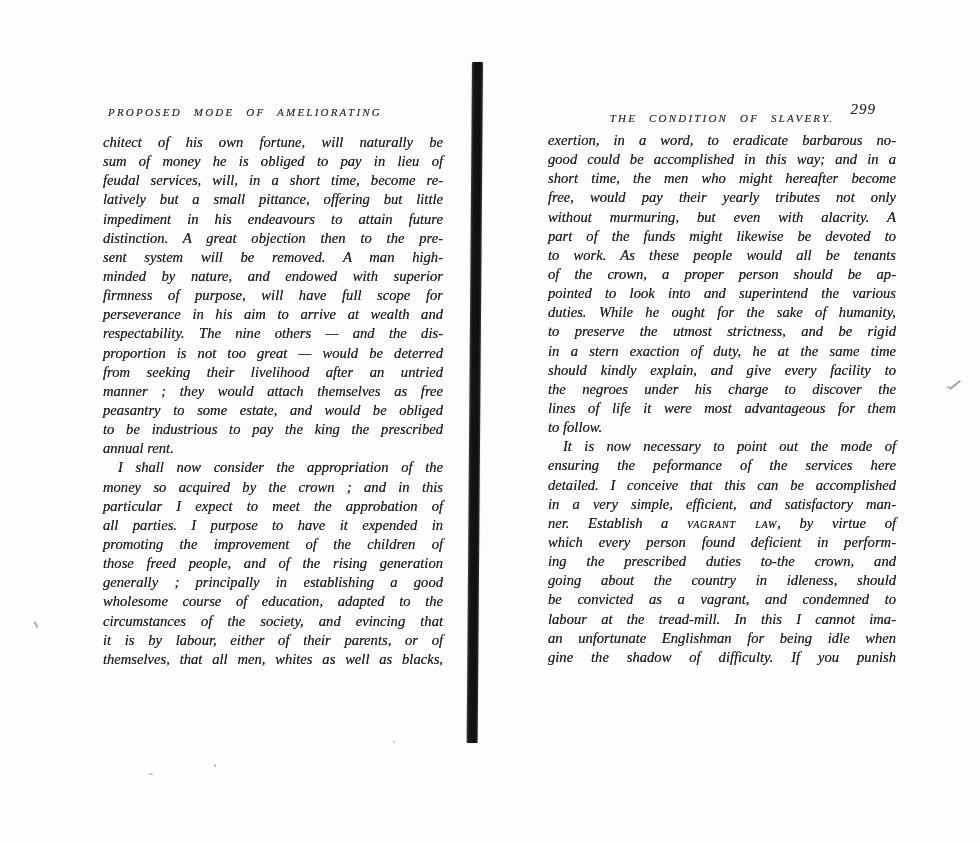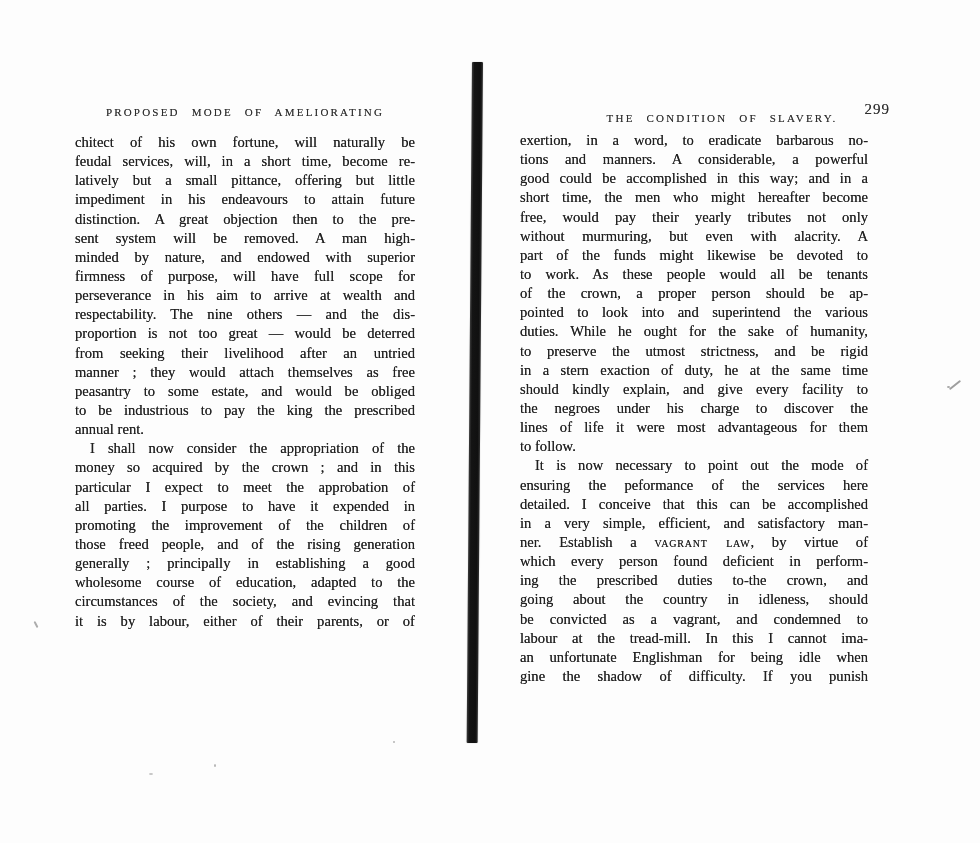--- a/index.html
+++ b/index.html
@@ -8,20 +8,21 @@
     width: 980px;
     height: 843px;
     background: var(--paper, #fdfdfd);
     overflow: hidden;
     font-family: "Liberation Serif", "DejaVu Serif", serif;
   }
   .spread {
     position: relative;
     width: 868px;
     height: 843px;
+    font-style: italic;
   }
   
   .running-head {
     position: absolute;
     font-size: 11px;
     letter-spacing: 2.2px;
     word-spacing: 7px;
     color: var(--header-ink, #2e2e2e);
     text-align: center;
     white-space: nowrap;
@@ -32,32 +33,33 @@
   }
   .running-head-row {
     position: absolute;
     left: 548px; top: 104px; width: 348px;
   }
   .running-head.right-head {
     left: 0; top: 8px; width: 100%;
   }
   .folio {
     position: absolute;
-    right: 6px; top: -3px;
+    right: 20px; top: -3px;
     font-size: 15px;
     letter-spacing: 1px;
     color: var(--header-ink, #2e2e2e);
     text-shadow: 0 0 0.5px rgba(30,30,30,0.55);
   }
   
   .column {
     position: absolute;
     color: var(--ink, #212121);
     font-size: 14.6px;
     text-shadow: 0 0 0.55px rgba(25,25,25,0.75);
+    margin-left: 28px;
   }
   .column.left-col  { left: 75px;  top: 133px; width: 340px; }
   .column.right-col { left: 520px; top: 131px; width: 348px; }
   .line {
     height: 19.15px;
     line-height: 19.15px;
     text-align: justify;
     text-align-last: justify;
     white-space: normal;
     overflow: visible;
@@ -107,20 +109,21 @@
 </style>
 </head>
 <body>
 
 <div class="spread">
 
   <div>
     <div class="running-head left-head">PROPOSED MODE OF AMELIORATING</div>
     <div class="column left-col">
         <div class="line">chitect of his own fortune, will naturally be</div>
+        <div class="line">sum of money he is obliged to pay in lieu of</div>
         <div class="line">feudal services, will, in a short time, become re-</div>
         <div class="line">latively but a small pittance, offering but little</div>
         <div class="line">impediment in his endeavours to attain future</div>
         <div class="line">distinction.  A great objection then to the pre-</div>
         <div class="line">sent system will be removed.  A man high-</div>
         <div class="line">minded by nature, and endowed with superior</div>
         <div class="line">firmness of purpose, will have full scope for</div>
         <div class="line">perseverance in his aim to arrive at wealth and</div>
         <div class="line">respectability.  The nine others — and the dis-</div>
         <div class="line">proportion is not too great — would be deterred</div>
@@ -132,33 +135,33 @@
         <div class="line indent">I shall now consider the appropriation of the</div>
         <div class="line">money so acquired by the crown ; and in this</div>
         <div class="line">particular I expect to meet the approbation of</div>
         <div class="line">all parties.  I purpose to have it expended in</div>
         <div class="line">promoting the improvement of the children of</div>
         <div class="line">those freed people, and of the rising generation</div>
         <div class="line">generally ; principally in establishing a good</div>
         <div class="line">wholesome course of education, adapted to the</div>
         <div class="line">circumstances of the society, and evincing that</div>
         <div class="line">it is by labour, either of their parents, or of</div>
+        <div class="line">themselves, that all men, whites as well as blacks,</div>
       </div>
   </div>
 
   <div class="gutter-bar"></div>
 
   <div>
     <div class="running-head-row">
       <span class="running-head right-head">THE CONDITION OF SLAVERY.</span>
       <span class="folio">299</span>
     </div>
     <div class="column right-col">
         <div class="line">exertion, in a word, to eradicate barbarous no-</div>
-        <div class="line">tions and manners.  A considerable, a powerful</div>
         <div class="line">good could be accomplished in this way; and in a</div>
         <div class="line">short time, the men who might hereafter become</div>
         <div class="line">free, would pay their yearly tributes not only</div>
         <div class="line">without murmuring, but even with alacrity.  A</div>
         <div class="line">part of the funds might likewise be devoted to</div>
         <div class="line">to work.  As these people would all be tenants</div>
         <div class="line">of the crown, a proper person should be ap-</div>
         <div class="line">pointed to look into and superintend the various</div>
         <div class="line">duties.  While he ought for the sake of humanity,</div>
         <div class="line">to preserve the utmost strictness, and be rigid</div>

